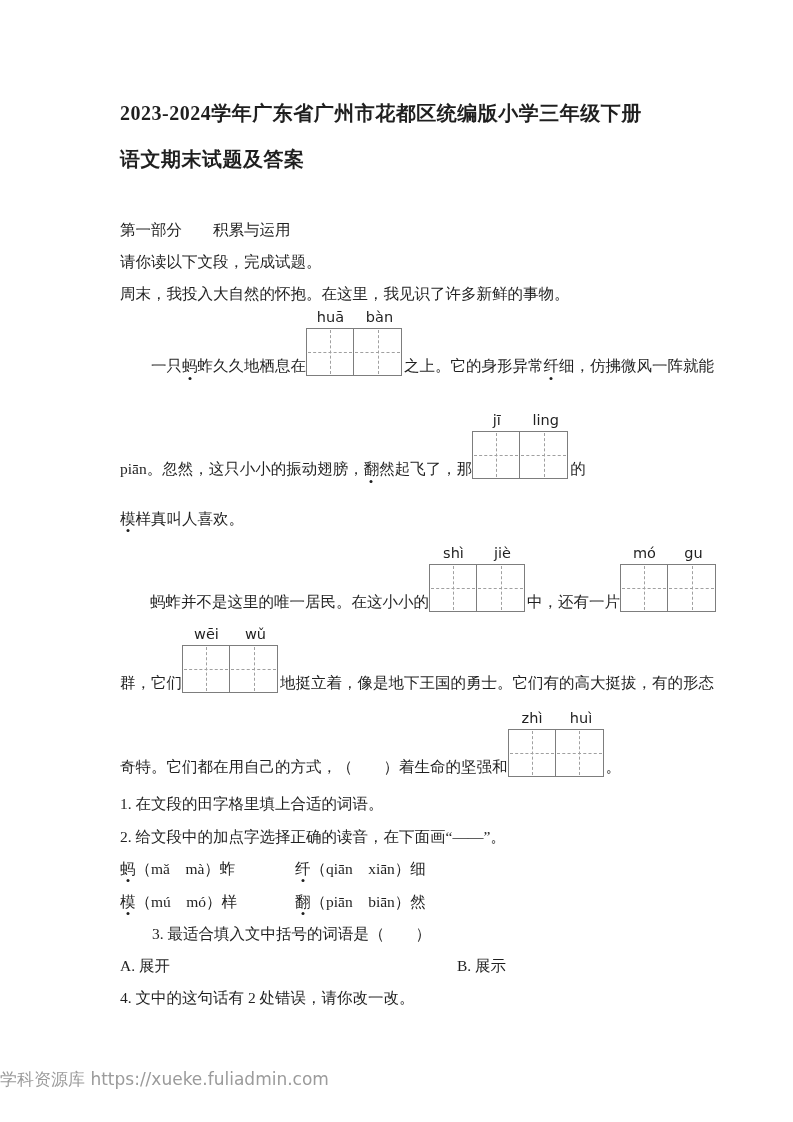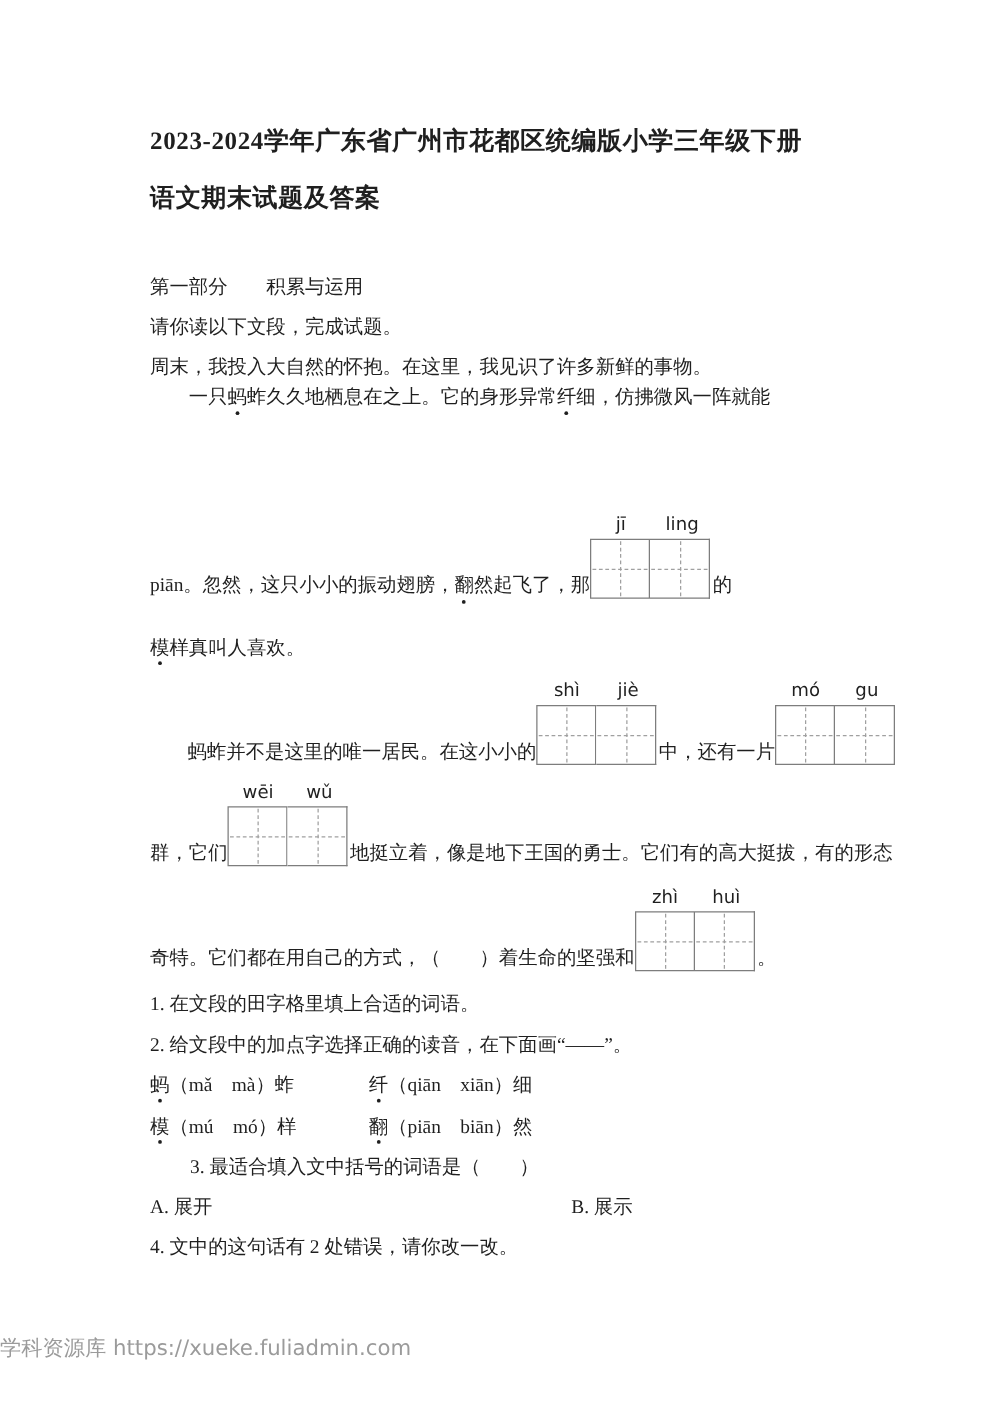--- a/index.html
+++ b/index.html
@@ -49,20 +49,30 @@
 
   <div class="abs title" style="left:120px; top:100px;">2023-2024学年广东省广州市花都区统编版小学三年级下册</div>
   <div class="abs title" style="left:120px; top:146px;">语文期末试题及答案</div>
 
   <div class="abs t" style="left:120px; top:221px;">第一部分　　积累与运用</div>
   <div class="abs t" style="left:120px; top:253px;">请你读以下文段，完成试题。</div>
   <div class="abs t" style="left:120px; top:285px;">周末，我投入大自然的怀抱。在这里，我见识了许多新鲜的事物。</div>
 
   <div class="prow" style="left:151px; top:308px;">
     <span class="seg"><span>一只</span><span class="u-dot">蚂</span><span>蚱久久地栖息在</span></span>
+    <div class="gu">
+      <div class="pinyin-row">
+        <span class="pinyin">huā</span>
+        <span class="pinyin">bàn</span>
+      </div>
+      <div class="cells">
+        <div class="cell"></div>
+        <div class="cell"></div>
+      </div>
+    </div>
     <span class="seg"><span>之上。它的身形异常</span><span class="u-dot">纤</span><span>细，仿拂微风一阵就能</span></span>
   </div>
 
   <div class="prow" style="left:120px; top:411px;">
     <span class="seg">piān。忽然，这只小小的</span>
     <span class="seg"><span>振动翅膀，</span><span class="u-dot">翻</span><span>然起飞了，那</span></span>
     <div class="gu">
       <div class="pinyin-row">
         <span class="pinyin">jī</span>
         <span class="pinyin">ling</span>

